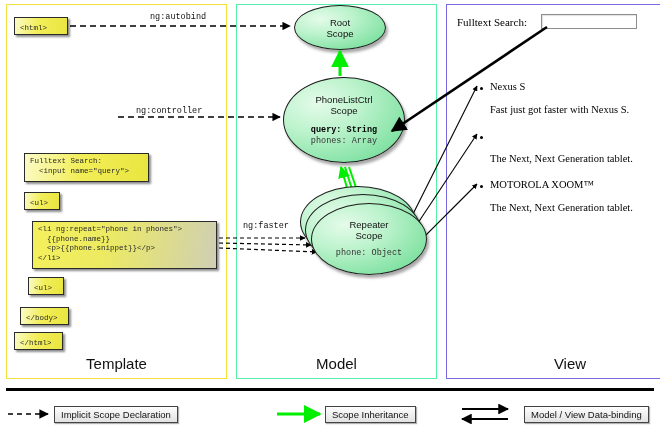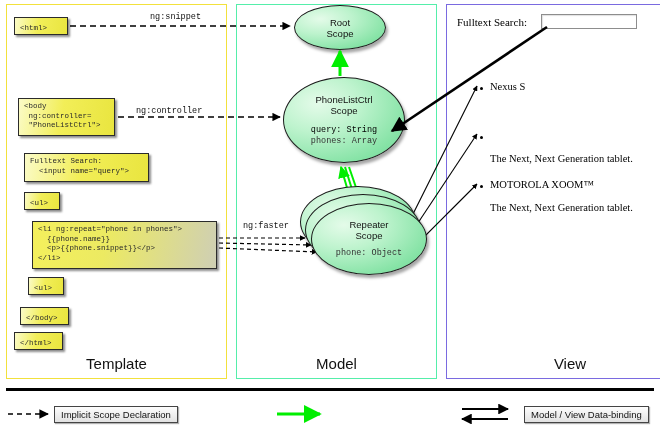--- a/index.html
+++ b/index.html
@@ -30,21 +30,21 @@
   
   .ellipse{position:absolute;box-sizing:border-box;border-radius:50%;
            border:1.5px solid #1c1c1c;
            background:radial-gradient(ellipse at 28% 30%,#e4fbe9 0%,#bdf3cd 35%,#86e3a6 75%,#6ad291 100%);
            box-shadow:2px 3px 3px rgba(0,0,0,.35);
            display:flex;flex-direction:column;align-items:center;justify-content:center;}
   .ell-title{font-family:"Liberation Sans",sans-serif;font-size:9.5px;color:#111;
              text-align:center;line-height:11px;}
   .ell-prop{font-family:"Liberation Mono","DejaVu Sans Mono",monospace;font-size:8.5px;
             color:#333;line-height:11px;text-align:center;}
-  .ell-prop.strong{font-weight:normal;color:#000;}
+  .ell-prop.strong{font-weight:bold;color:#000;}
 
   
   .view-label{position:absolute;font-family:"Liberation Serif",serif;font-size:11px;color:#000;}
   .view-input{position:absolute;box-sizing:border-box;border:1px solid #8d8d8d;background:#fff;
               box-shadow:inset 1px 1px 1px rgba(0,0,0,.12);}
   .vitem{position:absolute;font-family:"Liberation Serif",serif;font-size:10.5px;color:#000;
          white-space:nowrap;}
   .vbullet{position:absolute;width:3px;height:3px;border-radius:50%;background:#000;}
 
   
@@ -71,23 +71,20 @@
   </div>
   <div class="col" id="col-model">
     <div class="col-label">Model</div>
   </div>
   <div class="col" id="col-view">
     <div class="col-label">View</div>
   </div>
 
   <div class="codebox" style="left:14px;top:17px;width:54px;height:18px;line-height:12px;padding-top:4px;">&lt;html&gt;</div>
 
-  <div class="codebox" style="left:18px;top:98px;width:97px;height:38px;">&lt;body
- ng:controller=
- "PhoneListCtrl"&gt;</div>
 
   <div class="codebox" style="left:24px;top:153px;width:125px;height:29px;">Fulltext Search:
   &lt;input name="query"&gt;</div>
 
   <div class="codebox" style="left:24px;top:192px;width:36px;height:18px;line-height:12px;padding-top:4px;">&lt;ul&gt;</div>
 
   <div class="codebox wide" style="left:32px;top:221px;width:185px;height:48px;">&lt;li ng:repeat="phone in phones"&gt;
   {{phone.name}}
   &lt;p&gt;{{phone.snippet}}&lt;/p&gt;
 &lt;/li&gt;</div>
@@ -116,29 +113,30 @@
     <div class="ell-title" style="white-space:pre-line;margin-bottom:7px;">Repeater
 Scope</div>
     <div class="ell-prop">phone: Object</div>
   </div>
 
   <div class="view-label" style="left:457px;top:16px;">Fulltext Search:</div>
   <div class="view-input" style="left:541px;top:14px;width:96px;height:15px;"></div>
 
   <div class="vbullet" style="left:480px;top:87px;"></div>
   <div class="vitem" style="left:490px;top:81px;">Nexus S</div>
+  <div class="vitem" style="left:490px;top:104px;">Fast just got faster with Nexus S.</div>
 
   <div class="vbullet" style="left:480px;top:136px;"></div>
   <div class="vitem" style="left:490px;top:153px;">The Next, Next Generation tablet.</div>
 
   <div class="vbullet" style="left:480px;top:185px;"></div>
   <div class="vitem" style="left:490px;top:179px;">MOTOROLA XOOM™</div>
   <div class="vitem" style="left:490px;top:202px;">The Next, Next Generation tablet.</div>
 
-  <div class="edge-label" style="left:150px;top:12px;">ng:snippet</div>
+  <div class="edge-label" style="left:150px;top:12px;">ng:autobind</div>
   <div class="edge-label" style="left:136px;top:106px;">ng:controller</div>
   <div class="edge-label" style="left:243px;top:221px;">ng:faster</div>
 
   <svg class="overlay" viewBox="0 0 660 435">
     <defs>
       <marker id="ar-black" viewBox="0 0 10 10" refX="9" refY="5" markerWidth="6" markerHeight="6" orient="auto">
         <path d="M0,0 L10,5 L0,10 z" fill="#000"></path>
       </marker>
       <marker id="ar-black-sm" viewBox="0 0 10 10" refX="9" refY="5" markerWidth="5" markerHeight="5" orient="auto">
         <path d="M0,0 L10,5 L0,10 z" fill="#000"></path>
@@ -172,15 +170,16 @@
 
     <line x1="277" y1="414" x2="320" y2="414" stroke="#00ee00" stroke-width="3" marker-end="url(#ar-green)"></line>
 
     <line x1="462" y1="409" x2="508" y2="409" stroke="#000" stroke-width="1.8" marker-end="url(#ar-black)"></line>
     <line x1="508" y1="419" x2="462" y2="419" stroke="#000" stroke-width="1.8" marker-end="url(#ar-black)"></line>
   </svg>
 
   <div id="legend-rule"></div>
 
   <div class="legend-box" style="left:54px;top:406px;">Implicit Scope Declaration</div>
+  <div class="legend-box" style="left:325px;top:406px;">Scope Inheritance</div>
   <div class="legend-box" style="left:513px;top:406px;margin-left:11px;">Model / View Data-binding</div>
 
 </div>
 
 </body></html>

